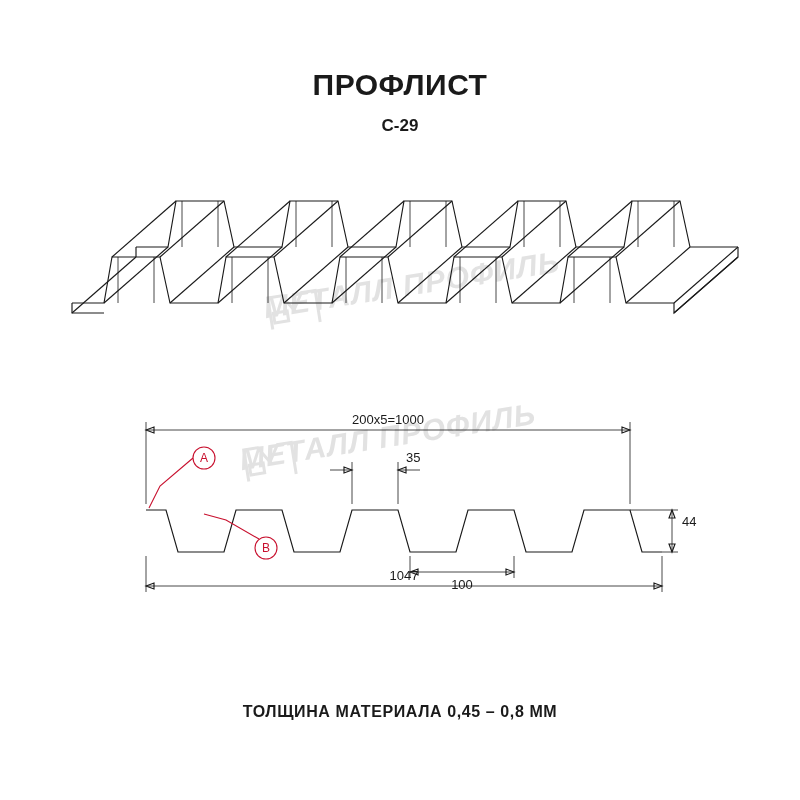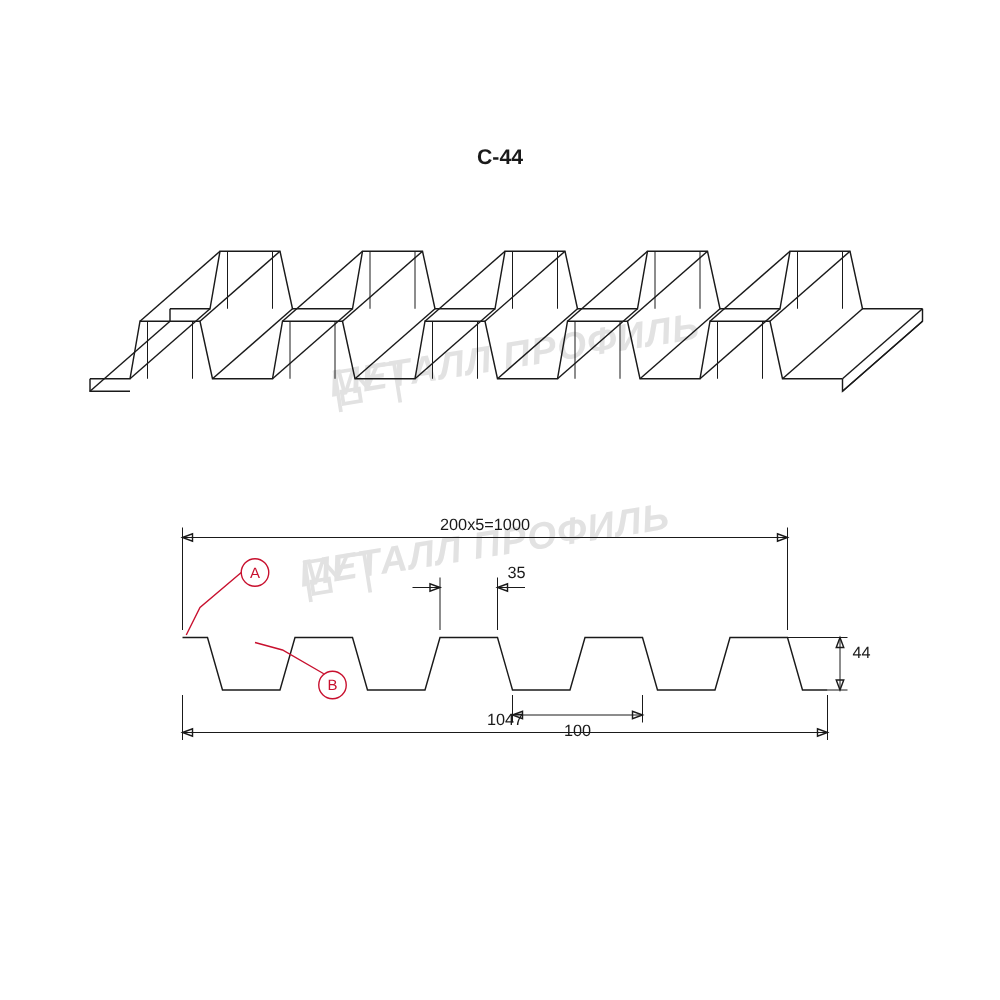--- a/index.html
+++ b/index.html
@@ -86,21 +86,22 @@
   .thin { fill: none; stroke: #1a1a1a; stroke-width: 0.8; }
   .red { fill: none; stroke: #c8102e; stroke-width: 1.1; }
   .redtxt { fill: #c8102e; font-family: "Liberation Sans", sans-serif; font-size: 12px; }
   .dim-txt { font-family: "Liberation Sans", sans-serif; font-size: 13px; fill: #1a1a1a; }
 </style>
 </head>
 <body>
 
 <div class="page">
 
-  <div class="subtitle">С-44</div>
+  <div class="title">ПРОФЛИСТ</div>
+  <div class="subtitle">С-29</div>
 
   <div class="wm wm1">МЕТАЛЛ ПРОФИЛЬ</div>
   <div class="wm wm2">МЕТАЛЛ ПРОФИЛЬ</div>
 
   <div class="wm-mark" style="left:266px; top:286px;">
     <svg width="60" height="44" viewBox="0 0 60 44">
       <path d="M4 40 L4 8 L18 8 L28 24 L38 8 L52 8 L52 40" fill="none" stroke="#e2e2e2" stroke-width="3" transform="rotate(-9 28 24)"></path>
       <rect x="8" y="26" width="14" height="10" fill="none" stroke="#e2e2e2" stroke-width="3" transform="rotate(-9 15 31)"></rect>
     </svg>
   </div>
@@ -249,14 +250,15 @@
       </g>
 
       <g>
         <circle class="red" cx="150" cy="148" r="11"></circle>
         <text class="redtxt" x="150" y="152" text-anchor="middle">B</text>
         <path class="red" d="M143 139 L110 120 L88 114"></path>
       </g>
     </svg>
   </div>
 
+  <div class="footer">ТОЛЩИНА МАТЕРИАЛА 0,45 – 0,8 ММ</div>
 
 </div>
 
 </body></html>

